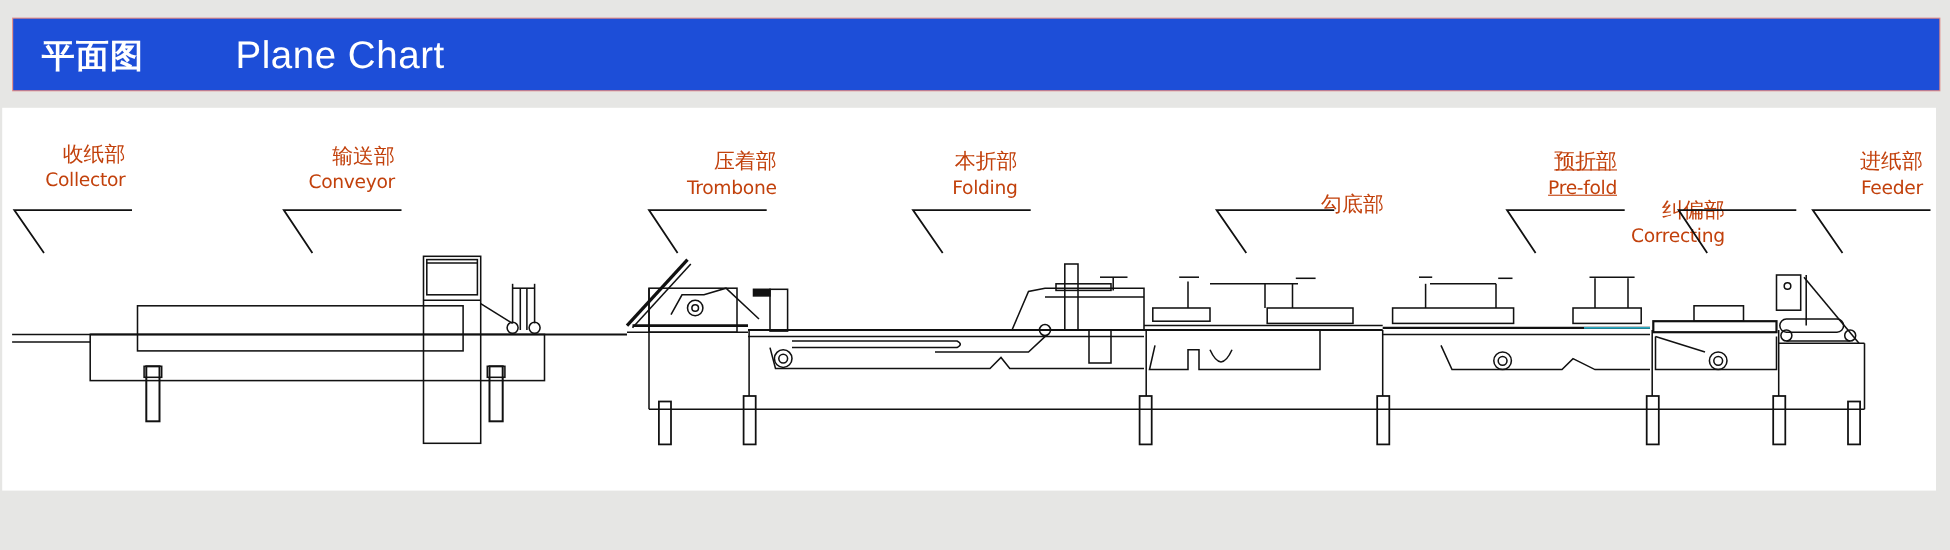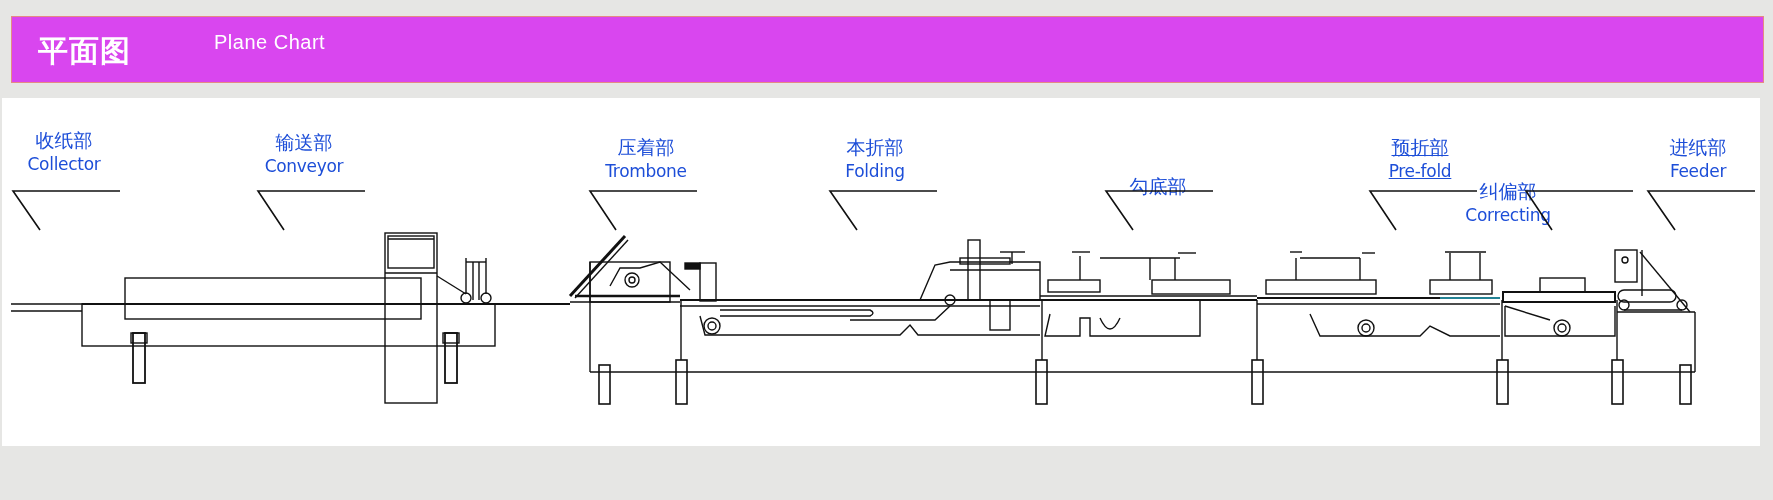--- a/index.html
+++ b/index.html
@@ -5,40 +5,40 @@
   html, body { margin: 0; padding: 0; }
   body {
     width: 1773px; height: 500px;
     background: #e6e6e4;
     position: relative;
     overflow: hidden;
     font-family: "DejaVu Sans", "Liberation Sans", sans-serif;
   }
   .banner {
     position: absolute; left: 12px; top: 17px; width: 1751px; height: 65px;
-    background: #d946ef;
+    background: #1d4ed8;
     box-shadow: 0 0 0 1px #e48a84;
   }
   .banner-cn {
     position: absolute; left: 26px; top: 14px;
     color: #fff; font-weight: bold; font-size: 30px; letter-spacing: 1px;
     font-family: "DejaVu Sans", sans-serif;
   }
   .banner-en {
     position: absolute; left: 202px; top: 14px;
-    color: #fff; font-size: 20px;
+    color: #fff; font-size: 35px;
     font-family: "Liberation Sans", sans-serif;
     letter-spacing: 0.5px;
   }
   .panel {
     position: absolute; left: 2px; top: 98px; width: 1758px; height: 348px;
     background: #ffffff;
   }
   .label {
-    position: absolute; text-align: center; color: #1d4ed8;
+    position: absolute; text-align: right; color: #c2410c;
     line-height: 1;
   }
   .label .cn { display: block; font-size: 19px; font-family: "DejaVu Sans", sans-serif; }
   .label .en { display: block; font-size: 17px; margin-top: 6px; font-family: "DejaVu Sans", sans-serif; letter-spacing: -0.3px; }
   svg.drawing { position: absolute; left: 0; top: 0; }
 </style>
 </head>
 <body>
 
 <div class="banner">

